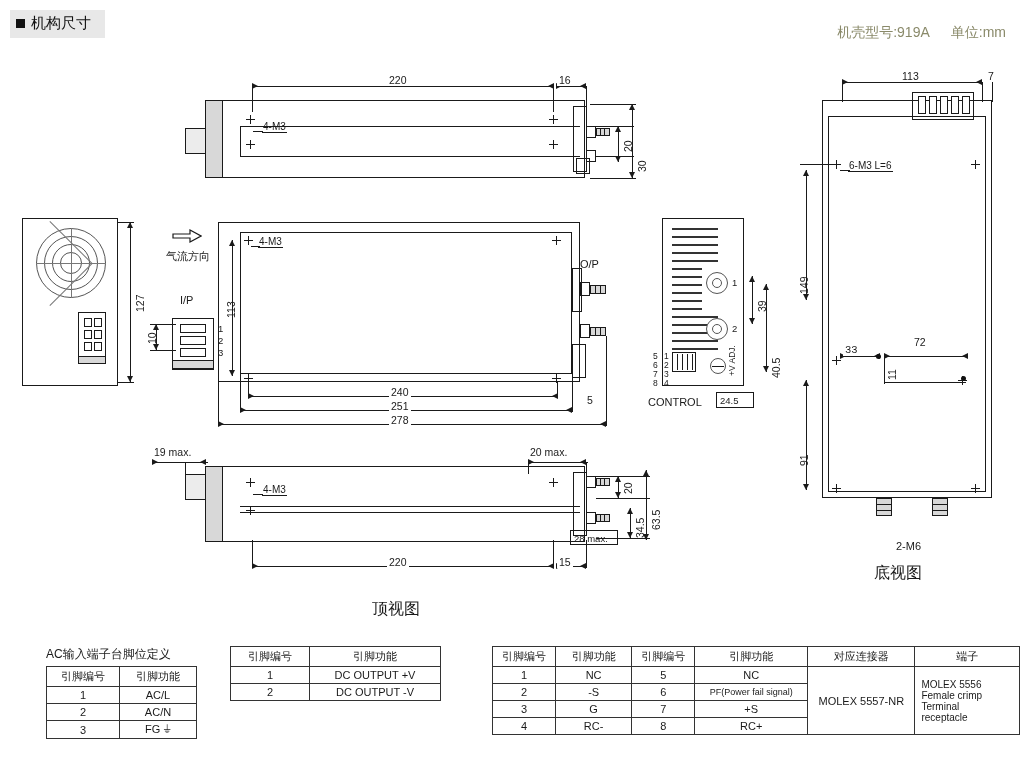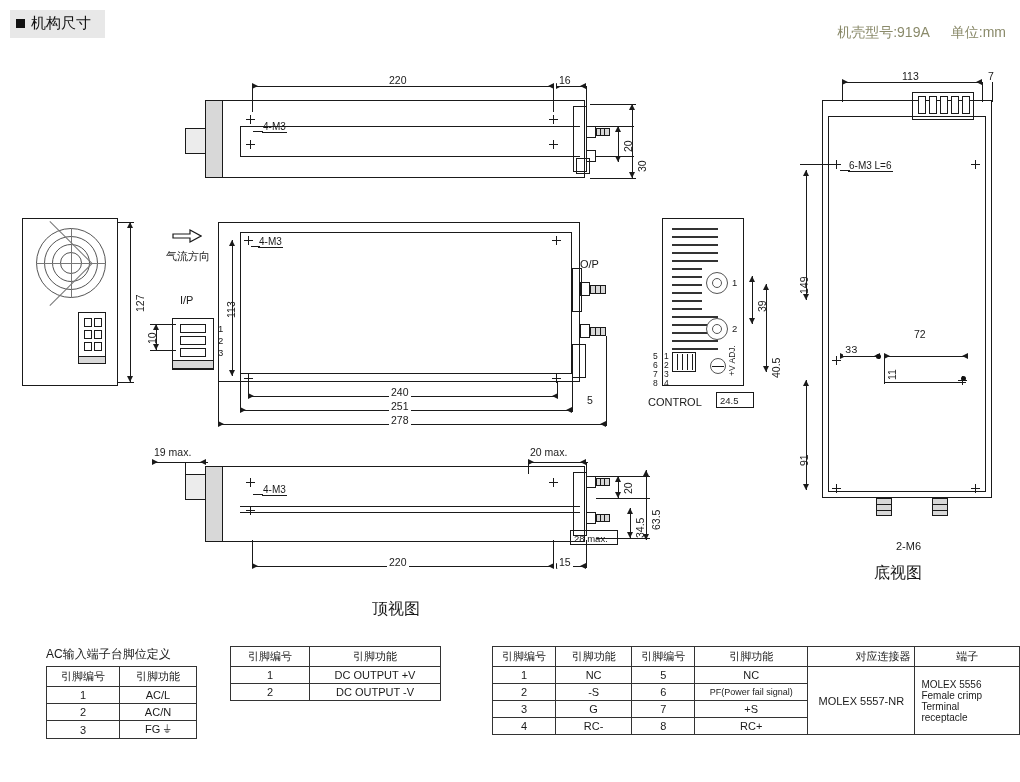--- a/index.html
+++ b/index.html
@@ -372,21 +372,21 @@
   <div class="arrD" style="left:803px;top:484px;"></div>
   <div class="vtxt" style="left:798px;top:466px;transform:rotate(-90deg);">91</div>
 
   <div class="ln hl" style="left:840px;top:356px;width:40px;"></div>
   <div class="arrR" style="left:840px;top:353px;"></div>
   <div class="arrL" style="left:874px;top:353px;"></div>
   <div class="dimtxt" style="left:843px;top:344px;font-family:Liberation Mono, monospace;">33</div>
   <div class="ln hl" style="left:884px;top:356px;width:84px;"></div>
   <div class="arrR" style="left:884px;top:353px;"></div>
   <div class="arrL" style="left:962px;top:353px;"></div>
-  <div class="dimtxt" style="left:912px;top:328px;">72</div>
+  <div class="dimtxt" style="left:912px;top:336px;">72</div>
   <div class="ln vl" style="left:884px;top:356px;height:28px;"></div>
   <div class="ln hl" style="left:884px;top:382px;width:82px;"></div>
   <div class="vtxt" style="left:886px;top:380px;transform:rotate(-90deg);">11</div>
   <div class="dot" style="left:876px;top:354px;"></div>
   <div class="dot" style="left:961px;top:376px;"></div>
 </div>
 
 <div>
   <div class="box" style="left:205px;top:466px;width:380px;height:76px;"></div>
   <div class="box fill-gray" style="left:205px;top:466px;width:18px;height:76px;"></div>
@@ -510,21 +510,21 @@
 </div>
 
 <div class="abs" style="left:492px;top:646px;">
   <table class="tbl">
     <tbody>
         <tr>
       <th style="width:58px;">引脚编号</th>
       <th style="width:72px;">引脚功能</th>
       <th style="width:58px;">引脚编号</th>
       <th style="width:110px;">引脚功能</th>
-      <th style="width:104px;text-align:right;">对应连接器</th>
+      <th style="width:104px;">对应连接器</th>
       <th style="width:100px;">端子</th>
     </tr>
     <tr>
       <td>1</td>
       <td>NC</td>
       <td>5</td>
       <td>NC</td>
       <td rowspan="4">MOLEX 5557-NR</td>
       <td rowspan="4" style="white-space:pre-line;text-align:left;padding-left:6px;font-size:10px;">MOLEX 5556
 Female crimp

